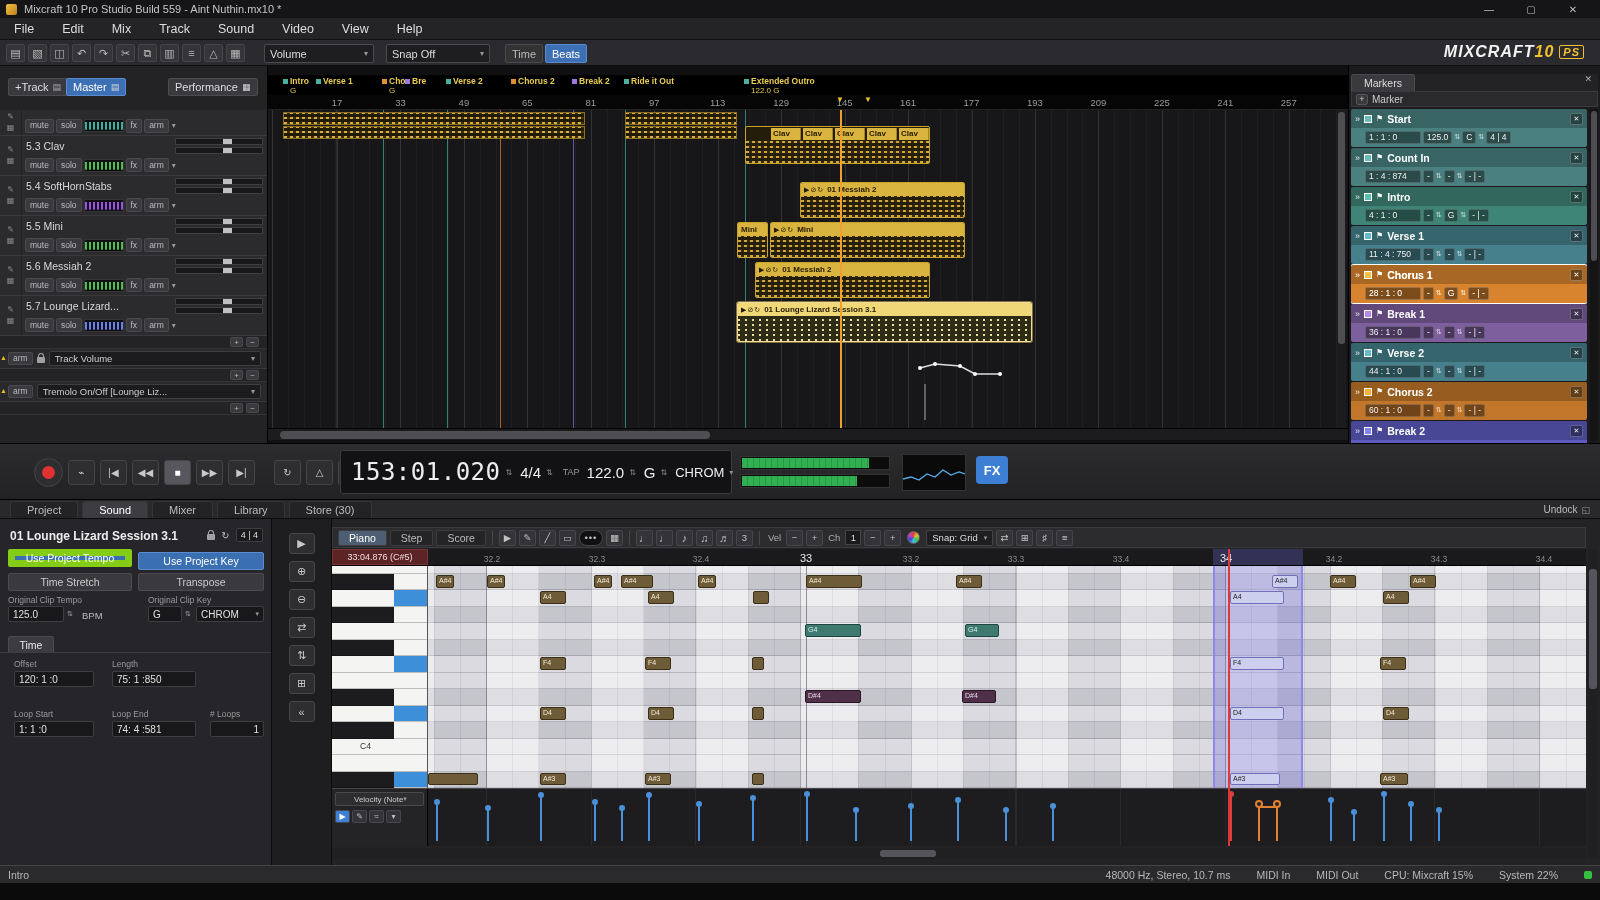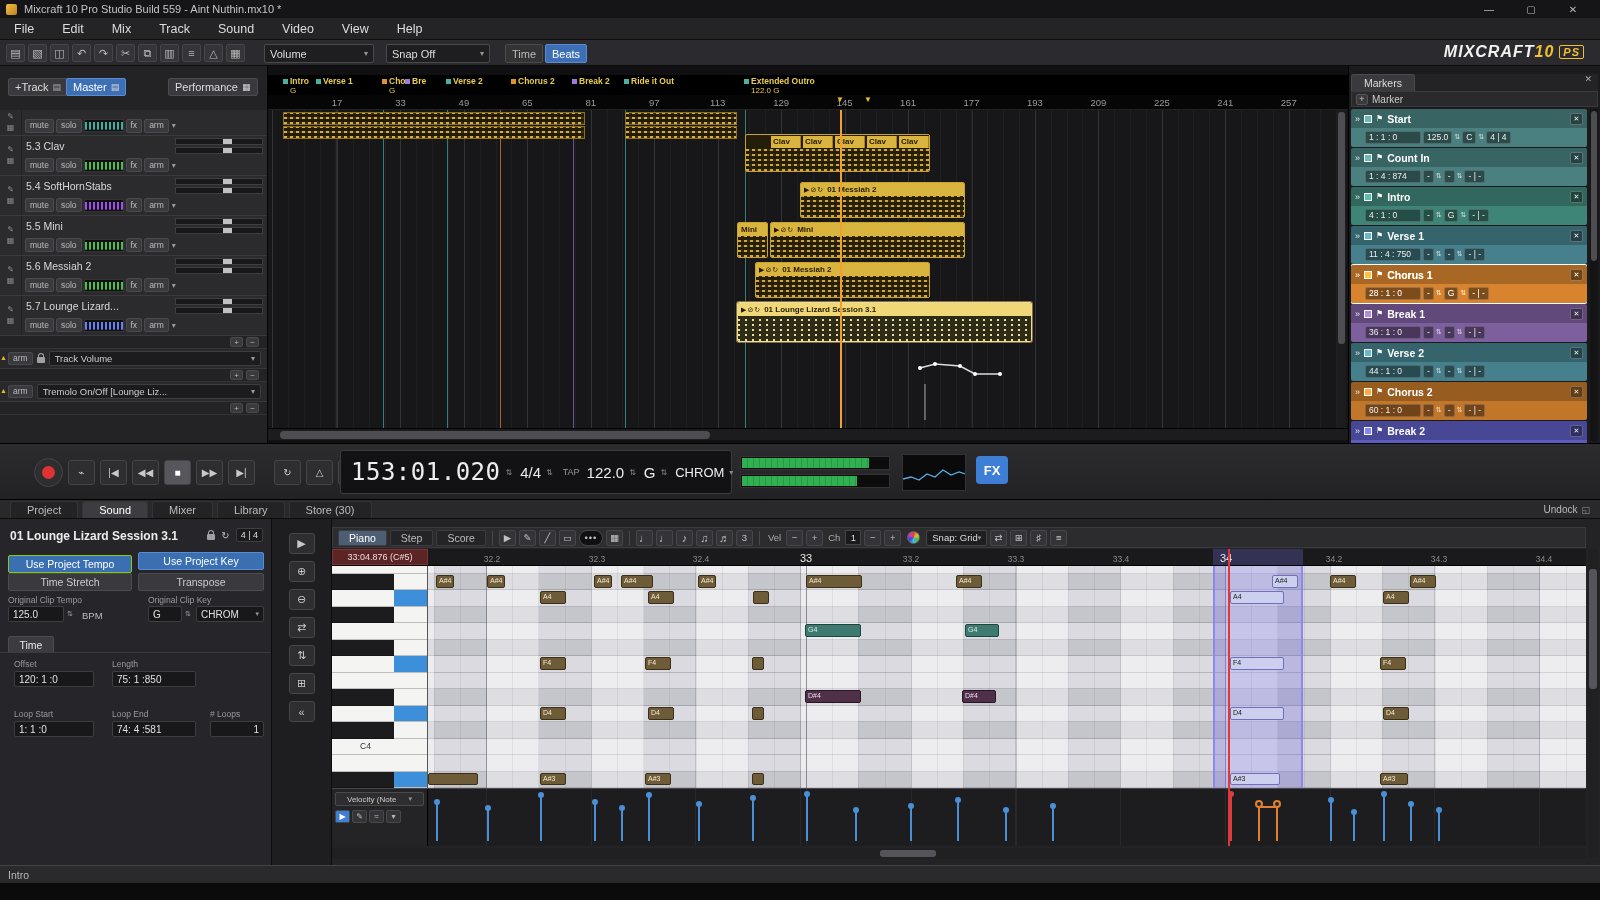--- a/index.html
+++ b/index.html
@@ -145,21 +145,21 @@
 #undock{margin-left:auto;font-size:10px;color:#bbb;display:flex;gap:4px;align-items:center;padding-bottom:3px}
 #undock i{font-size:9px;font-style:normal;color:#999}
 
 #soundpanel{position:absolute;top:519px;left:0;width:1600px;height:346px;background:#232326}
 #sndleft{position:absolute;left:0;top:0;width:272px;height:100%;background:#26262a;border-right:1px solid #0c0c0c}
 #sl-title{position:absolute;left:10px;top:10px;font-size:12px;font-weight:bold;color:#ececec;width:172px;white-space:nowrap;overflow:hidden}
 #sl-icons{position:absolute;right:8px;top:9px;display:flex;align-items:center;gap:6px}
 #sl-loopico{font-size:10px;color:#bbb}
 #sl-sig{height:14px;background:#1a1a1c;border:1px solid #3e3e42;font-size:9px;color:#ddd;padding:0 4px;line-height:12px;border-radius:2px}
 .sl-rowbtn{position:absolute;height:18px;border-radius:2px;font-size:10.5px;display:flex;align-items:center;justify-content:center}
-#btn-usetempo{left:8px;top:36px;width:124px;background:#3a6fb2;border:1px solid #84cc16;color:#fff}
+#btn-usetempo{left:8px;top:30px;width:124px;background:#3a6fb2;border:7px solid #84cc16;color:#fff}
 #btn-usekey{left:138px;top:33px;width:126px;background:#3a6fb2;border:1px solid #5a8ad0;color:#fff}
 #btn-stretch{left:8px;top:54px;width:124px;background:#3a3a3e;border:1px solid #4c4c50;color:#ccc}
 #btn-transpose{left:138px;top:54px;width:126px;background:#3a3a3e;border:1px solid #4c4c50;color:#ccc}
 .sl-lab{position:absolute;font-size:8.5px;color:#9a9a9a;white-space:nowrap}
 .sl-field{position:absolute;height:16px;background:#18181a;border:1px solid #3e3e42;border-radius:2px;font-size:10px;color:#e0e0e0;display:flex;align-items:center;padding:0 4px;white-space:nowrap}
 .sl-field i{margin-left:auto;font-size:7px;color:#999;font-style:normal}
 .sl-ud{position:absolute;font-size:7px;color:#999}
 #time-tab{position:absolute;left:8px;top:117px;width:46px;height:16px;background:#3c3c40;border:1px solid #4c4c50;border-bottom:none;border-radius:3px 3px 0 0;font-size:10.5px;color:#e8e8e8;display:flex;align-items:center;justify-content:center}
 #time-hr{position:absolute;left:0;top:133px;width:100%;border-top:1px solid #3c3c40}
 #sndstrip{position:absolute;left:272px;top:0;width:60px;height:100%;background:#1e1e21;border-right:1px solid #0c0c0c;display:flex;flex-direction:column;align-items:center;padding-top:14px;gap:7px}
@@ -169,21 +169,21 @@
 #pr-toolbar{position:absolute;left:0;top:8px;right:14px;height:21px;background:#2c2c2f;border:1px solid #3a3a3e;display:flex;align-items:center;gap:3px;padding:0 5px;overflow:hidden}
 .pr-tab{height:16px;line-height:15px;padding:0 10px;font-size:10.5px;color:#bbb;background:#242427;border:1px solid #3c3c40;border-radius:2px}
 .pr-tab.active{background:#4e5e72;color:#fff}
 .sep{width:1px;height:14px;background:#48484c;margin:0 3px}
 .pr-ico{min-width:17px;height:16px;background:#343438;border:1px solid #46464a;border-radius:2px;color:#c0c0c0;font-size:9.5px;display:flex;align-items:center;justify-content:center;padding:0 2px}
 .pr-ico.pill{border-radius:8px;background:#101012;min-width:24px;letter-spacing:1px}
 .pr-ico.note{font-size:11px}
 .pr-lab{font-size:9.5px;color:#aaa;margin:0 2px}
 .pr-val{min-width:16px;height:15px;background:#1a1a1c;border:1px solid #444;font-size:9.5px;color:#ddd;display:flex;align-items:center;justify-content:center}
 .pr-color{width:13px;height:13px;border-radius:50%;background:conic-gradient(#e04040,#e0c040,#40c040,#40c0e0,#4040e0,#c040c0,#e04040);border:1px solid #666;margin:0 3px}
-.pr-snap{height:16px;background:#1e1e20;border:1px solid #444;border-radius:2px;display:flex;align-items:center;padding:0 5px;font-size:9.5px;color:#ddd;white-space:nowrap}
+.pr-snap{height:16px;background:#1e1e20;border:1px solid #444;border-radius:2px;display:flex;align-items:center;gap:6px;padding:0 5px;font-size:9.5px;color:#ddd;white-space:nowrap}
 .pr-snap i{font-size:7px;color:#999;font-style:normal}
 #pr-rulerrow{position:absolute;left:0;top:30px;right:14px;height:17px;background:#1a1a1c;border-bottom:1px solid #000}
 #pr-pos{position:absolute;left:0;top:0;width:96px;height:100%;background:#5c2424;border:1px solid #7a3434;color:#f0dcdc;font-size:9px;display:flex;align-items:center;justify-content:center;white-space:nowrap;z-index:2}
 .pr-tick{position:absolute;bottom:1px;font-size:8.5px;color:#8a8a8a;transform:translateX(-50%)}
 .pr-tick.major{font-size:11px;color:#e8e8e8}
 #pr-rulersel{position:absolute;left:881px;top:0;width:90px;height:100%;background:rgba(120,110,230,.28)}
 #pr-grid{position:absolute;left:0;top:47px;right:14px;height:222px;overflow:hidden;background:#dcdce0}
 #pr-keys{position:absolute;left:0;top:0;width:96px;height:100%;background:#f2f2f2;border-right:1px solid #555;z-index:3}
 .pr-key{position:absolute;left:0;width:100%;background:#f4f4f2;border-bottom:1px solid rgba(0,0,0,.22)}
 .pr-key.black{background:linear-gradient(90deg,#1c1c1e 0 62px,#f4f4f2 62px)}
@@ -195,21 +195,21 @@
 #pr-overlay{position:absolute;left:96px;right:0;top:0;bottom:0;pointer-events:none;z-index:1;background:repeating-linear-gradient(90deg,rgba(20,20,40,.28) 0 1px,transparent 1px 419px),repeating-linear-gradient(90deg,rgba(20,20,40,.14) 0 1px,transparent 1px 104.75px),repeating-linear-gradient(90deg,rgba(20,20,40,.07) 0 1px,transparent 1px 26.19px),repeating-linear-gradient(90deg,rgba(255,255,255,.35) 0 52.4px,rgba(150,150,165,.12) 52.4px 104.8px);background-position:378px 0,378px 0,378px 0,378px 0}
 #pr-sel{position:absolute;left:881px;width:90px;top:0;bottom:0;background:rgba(115,105,225,.3);border-left:2px solid rgba(140,130,240,.9);border-right:2px solid rgba(140,130,240,.9);z-index:2}
 #pr-notes{position:absolute;left:96px;right:0;top:0;bottom:0;z-index:2}
 .pr-note{position:absolute;background:#6e5b38;border:1px solid #3c2f18;border-radius:2px;font-size:7px;color:#f2ead6;line-height:10px;padding-left:2px;overflow:hidden;white-space:nowrap}
 .pr-note.teal{background:#3e7a70;border-color:#1e453e;color:#dff0ea}
 .pr-note.purple{background:#503048;border-color:#281626;color:#e8d8e8}
 .pr-note.sel{background:#ccd0ee;border-color:#7070b8;color:#222}
 #pr-vel{position:absolute;left:0;top:269px;right:14px;height:58px;background:#1d1d20;border-top:1px solid #48484c}
 #pr-vel::before{content:'';position:absolute;left:96px;right:0;top:0;bottom:0;background:repeating-linear-gradient(90deg,rgba(255,255,255,.05) 0 1px,transparent 1px 104.75px);background-position:378px 0}
 #vel-head{position:absolute;left:0;top:0;width:96px;height:100%;background:#242427;border-right:1px solid #000;z-index:3;padding:3px}
-#vel-label{height:14px;background:#2e2e31;border:1px solid #4a4a4e;border-radius:2px;font-size:8px;color:#ccc;display:flex;align-items:center;justify-content:space-between;padding:0 11px;white-space:nowrap;overflow:hidden}
+#vel-label{height:14px;background:#2e2e31;border:1px solid #4a4a4e;border-radius:2px;font-size:8px;color:#ccc;display:flex;align-items:center;justify-content:space-between;padding:0 18px;white-space:nowrap;overflow:hidden}
 #vel-label i{font-size:7px;font-style:normal;color:#999}
 #vel-tools{display:flex;gap:2px;margin-top:4px}
 .vel-tbtn{width:15px;height:13px;background:#343438;border:1px solid #48484c;border-radius:2px;color:#bbb;font-size:8px;display:flex;align-items:center;justify-content:center}
 .vel-tbtn.blue{background:#3d7fd4;color:#fff}
 .vel-stem{position:absolute;bottom:5px;width:2px;background:#4a90d9;z-index:2}
 .vel-stem i{position:absolute;top:-4px;left:-2px;width:6px;height:6px;border-radius:50%;background:#4a90d9}
 .vel-stem.red{background:#d84040}.vel-stem.red i{background:#d84040}
 .vel-stem.sel{background:#e08030}.vel-stem.sel i{background:#242427;border:2px solid #e08030;width:8px;height:8px;left:-3px;top:-7px}
 #vel-selline{position:absolute;left:926px;bottom:38px;width:20px;height:2px;background:#e08030;z-index:1}
 #pr-playhead{position:absolute;left:896px;top:30px;width:2px;height:297px;background:#e03838;z-index:6}
@@ -561,21 +561,21 @@
           <span class="tl-tick" style="left: 1020.75px;">257</span>
           <div class="tl-loopmark" style="left: 568px;">▼</div>
           <div class="tl-loopmark" style="left: 596px;">▼</div>
         </div>
       <div id="tl-grid">
         <div id="tl-clips">
             <div class="clip-dash" style="left: 15px; top: 2px; width: 302px; height: 13px;"></div>
             <div class="clip-dash" style="left: 357px; top: 2px; width: 112px; height: 13px;"></div>
             <div class="clip-dash" style="left: 15px; top: 16px; width: 302px; height: 13px;"></div>
             <div class="clip-dash" style="left: 357px; top: 16px; width: 112px; height: 13px;"></div>
-            <div class="clip group" style="left: 477px; top: 24px; width: 185px; height: 38px;">
+            <div class="clip group" style="left: 477px; top: 16px; width: 185px; height: 38px;">
               <div class="ghd" style="left: 25px;">Clav</div>
               <div class="ghd" style="left: 57px;">Clav</div>
               <div class="ghd" style="left: 89px;">Clav</div>
               <div class="ghd" style="left: 121px;">Clav</div>
               <div class="ghd" style="left: 153px;">Clav</div>
               <div class="cb"></div>
             </div>
             <div class="clip" style="left: 532px; top: 72px; width: 165px; height: 36px;">
               <div class="ch">
                 <span class="ci">▶⊘↻</span>
@@ -1116,15 +1116,23 @@
           <div class="thumb"></div>
         </div>
       <div id="pr-vscrollR">
           <div class="thumb"></div>
         </div>
     </div>
   </div>
 
   <div id="statusbar">
     <span>Intro</span>
+    <div id="status-right">
+      <span>48000 Hz, Stereo, 10.7 ms</span>
+      <span>MIDI In</span>
+      <span>MIDI Out</span>
+      <span>CPU: Mixcraft 15%</span>
+      <span>System 22%</span>
+      <i id="status-led"></i>
+    </div>
   </div>
   <div id="bottomstrip"></div>
 </div>
 
 </body></html>

